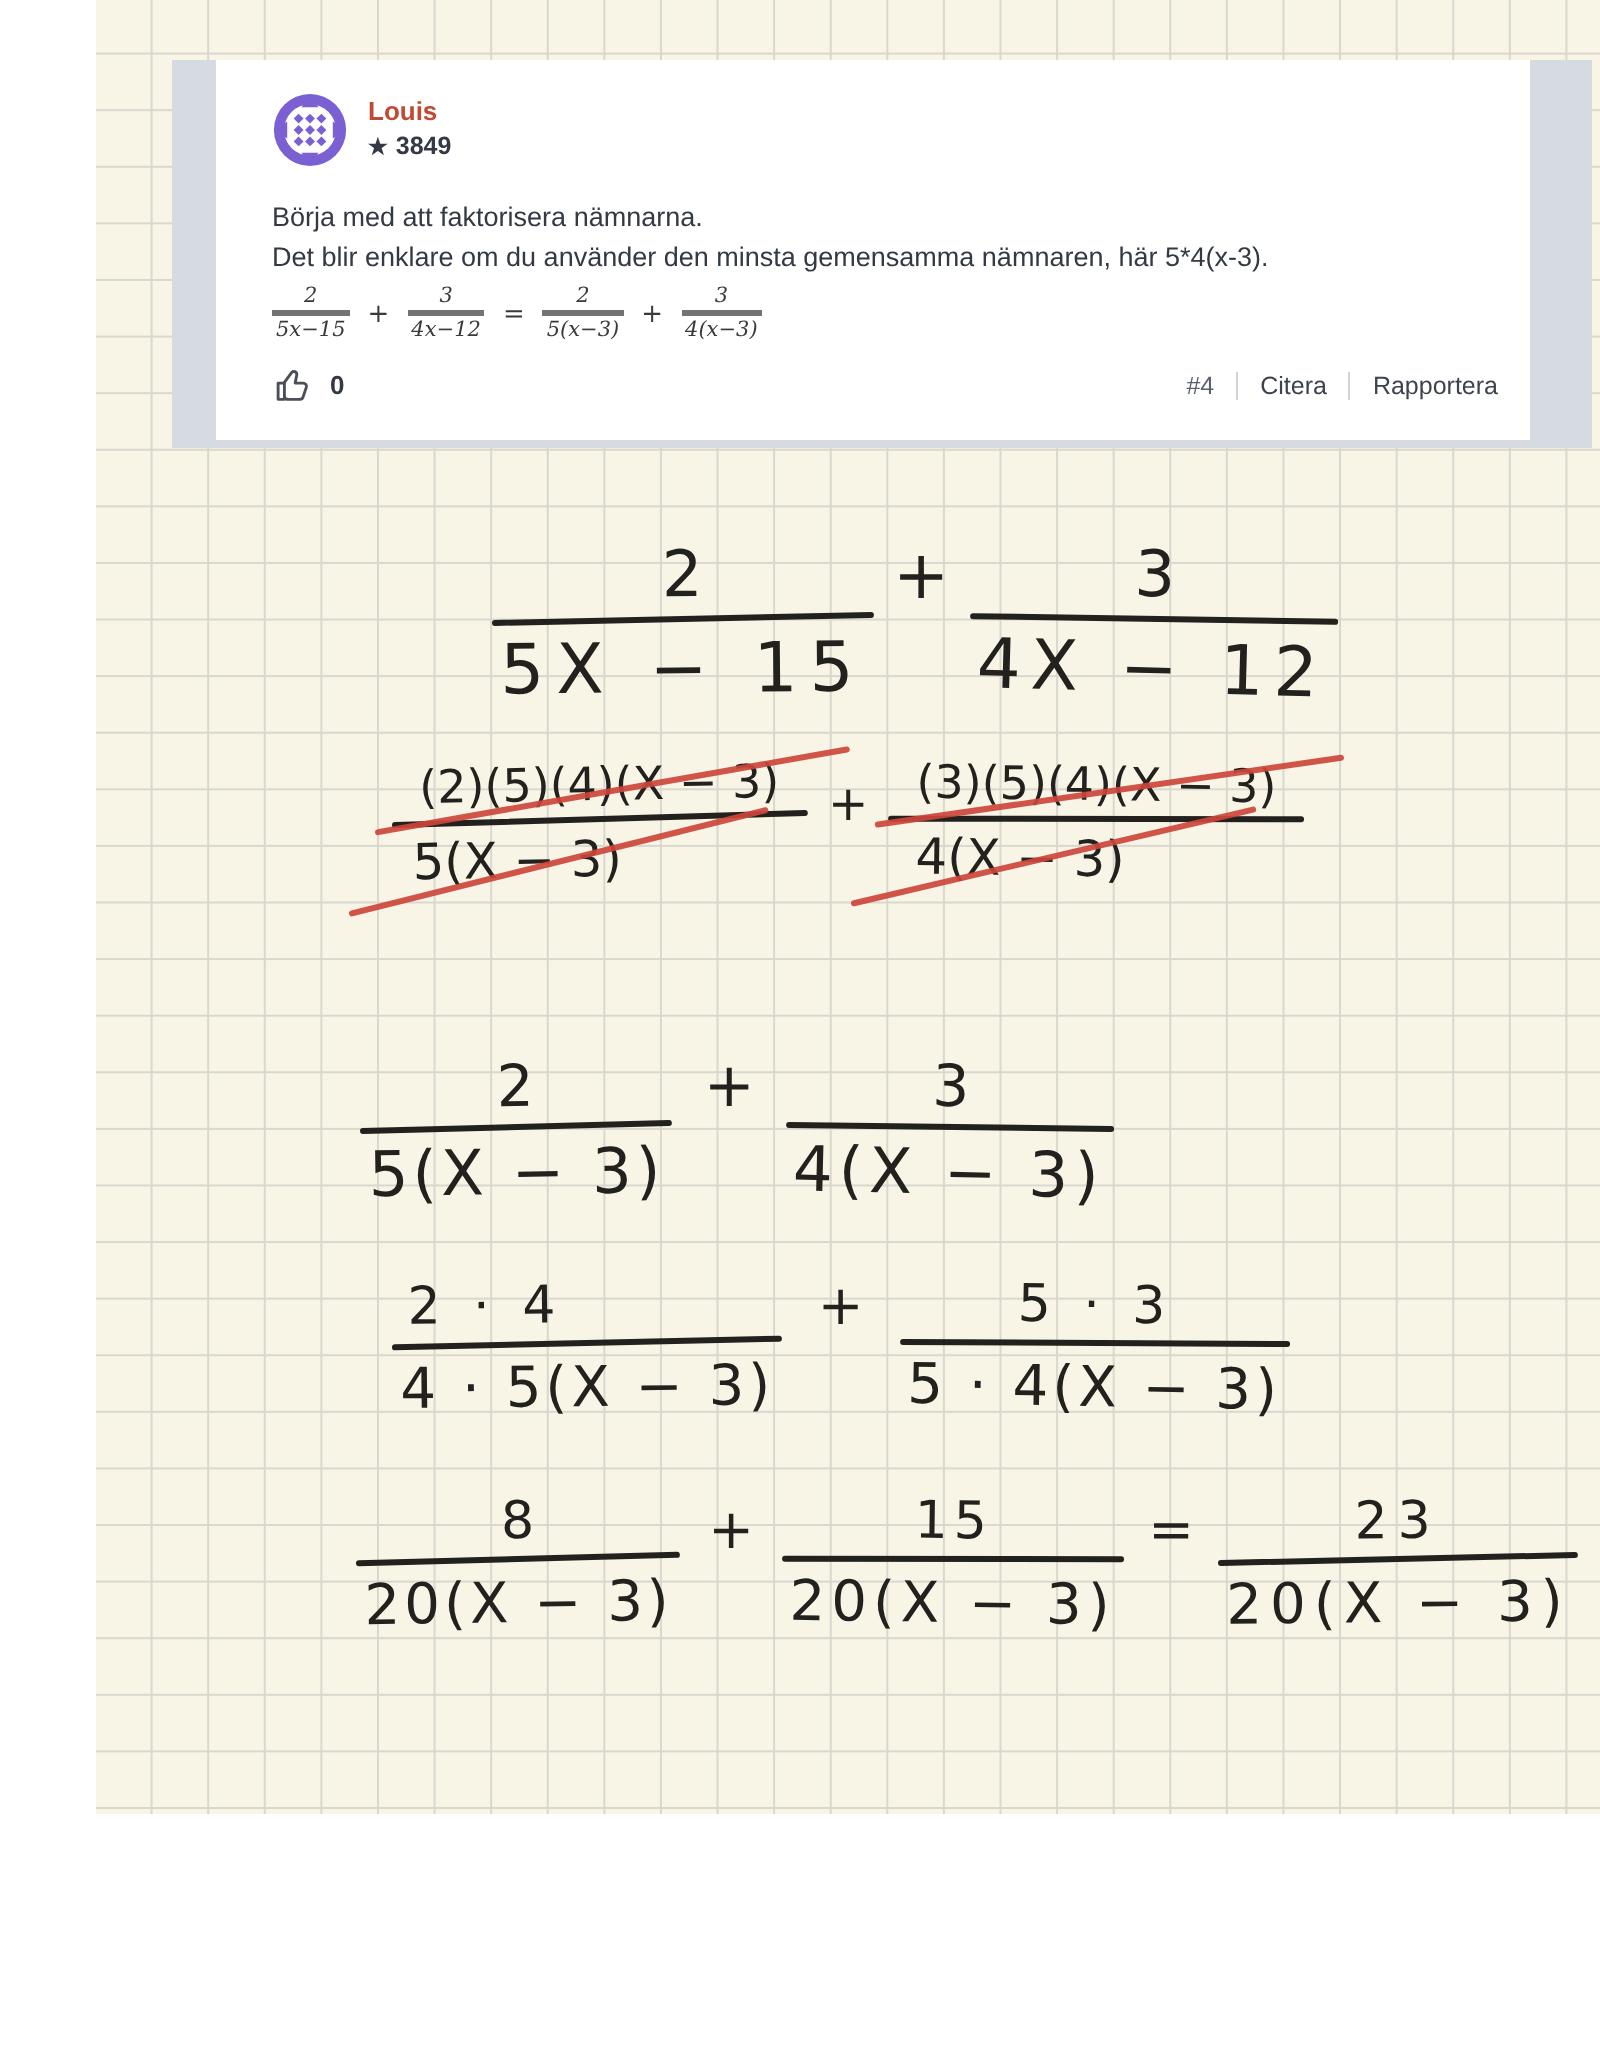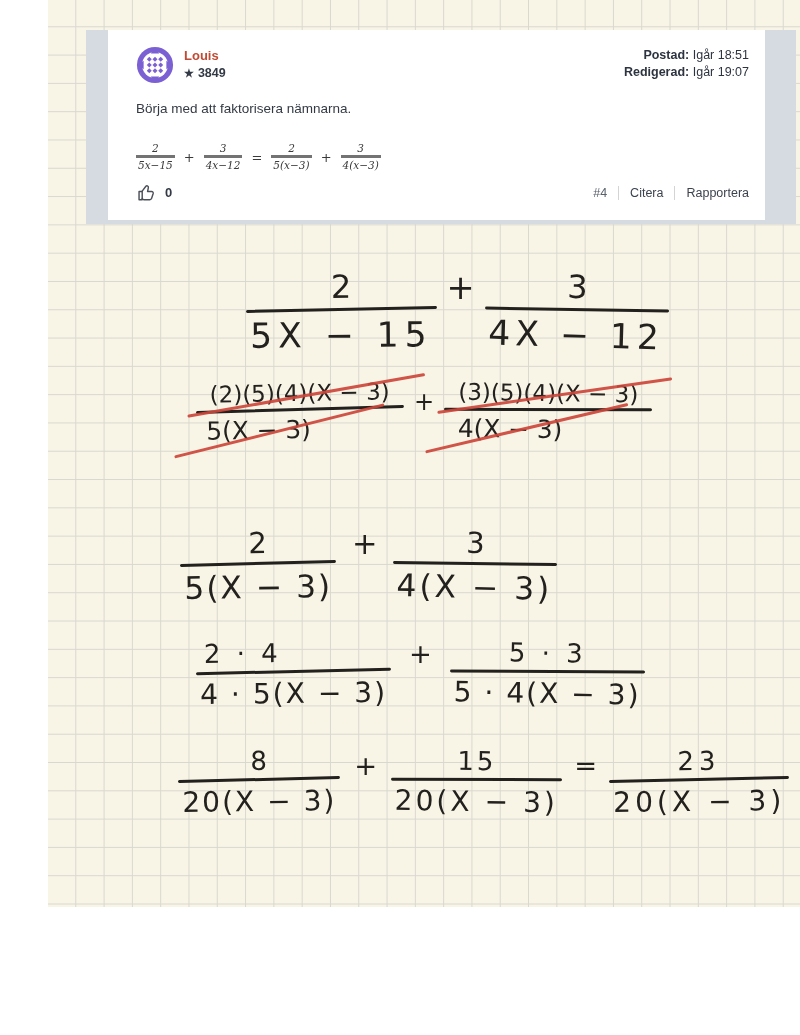--- a/index.html
+++ b/index.html
@@ -90,26 +90,23 @@
           </g>
         </svg>
       </div>
 
       <div class="author-name">Louis</div>
       <div class="rep-row">
         <span class="star">★</span>
         <span>3849</span>
       </div>
 
-      <div class="meta">
-        <div><b>Postad:</b> <span>Igår 18:51</span></div>
-        <div><b>Redigerad:</b> <span>Igår 19:07</span></div>
-      </div>
 
       <div class="body-text body-line1">Börja med att faktorisera nämnarna.</div>
+      <div class="body-text body-line2">Det blir enklare om du använder den minsta gemensamma nämnaren, här 5*4(x-3).</div>
 
       <div class="formula">
         <span class="tfrac">
           <span class="tn">2</span>
           <span class="td">5x−15</span>
         </span>
         <span class="top">+</span>
         <span class="tfrac">
           <span class="tn">3</span>
           <span class="td">4x−12</span>

